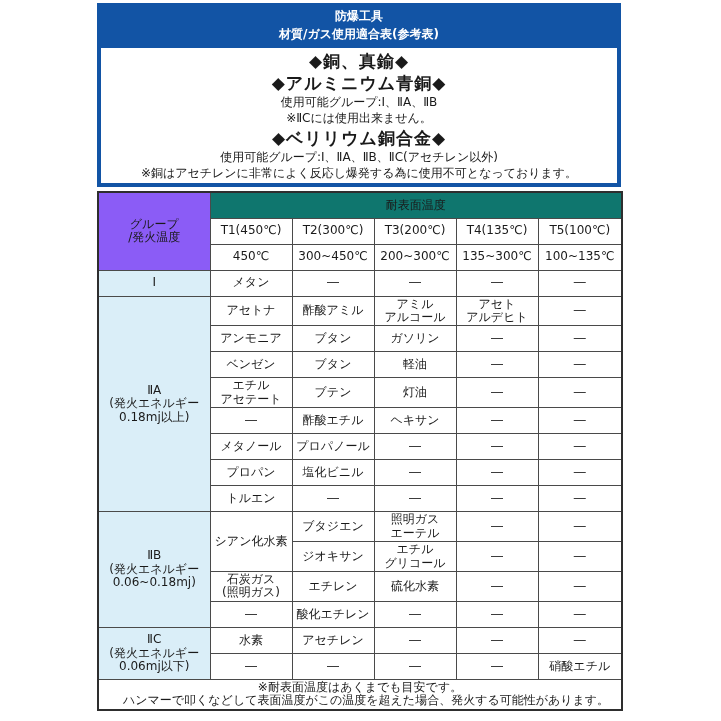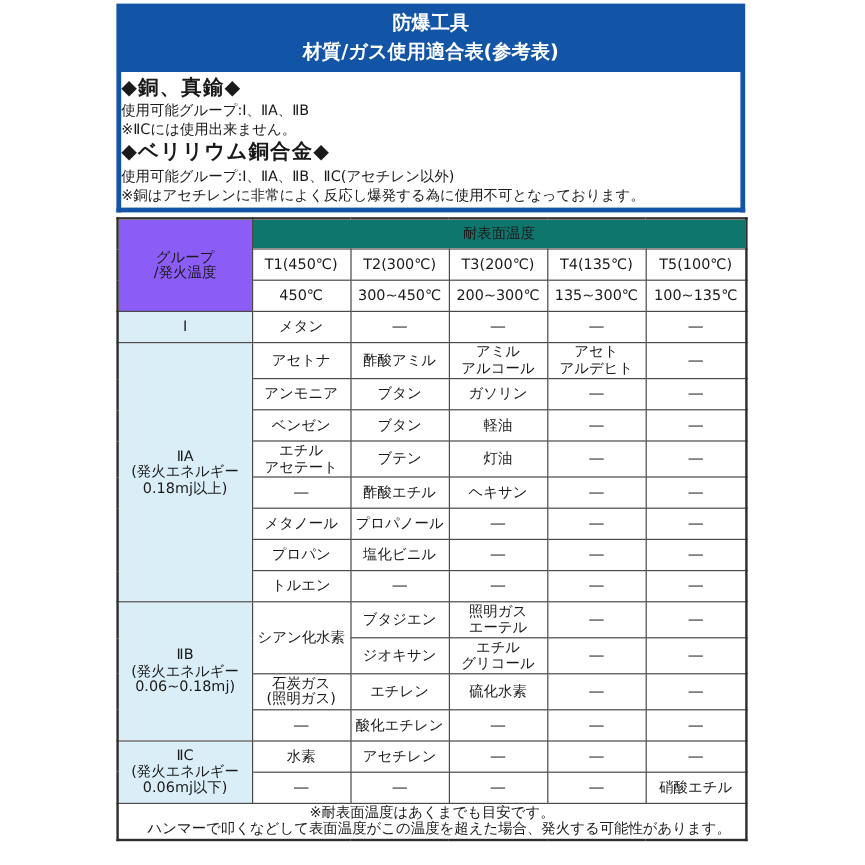--- a/index.html
+++ b/index.html
@@ -9,28 +9,28 @@
     color:#1a1a1a;
     -webkit-font-smoothing:antialiased;
   }
   .page { position:relative; width:721px; height:721px; background:#fff; }
   .content { position:absolute; left:97px; top:3px; width:524px; }
 
   
   .titlebar {
     background:#1254a5; color:#ffffff;
     text-align:center; font-weight:bold;
-    font-size:16px; line-height:1.5;
+    font-size:12px; line-height:1.5;
     padding:4px 0 5px;
   }
 
   
   .infobox {
     border:4px solid #1254a5; border-top:none;
-    background:#ffffff; text-align:left;
+    background:#ffffff; text-align:center;
     padding:2px 0 2px;
   }
   .ib-h { font-size:17px; font-weight:bold; line-height:1.3; letter-spacing:1px; }
   .ib-t { font-size:12px; line-height:1.35; }
 
   .gap { height:4px; }
 
   
   table.main {
     border-collapse:collapse;
@@ -61,20 +61,21 @@
 <div class="page">
   <div class="content">
 
     <div class="titlebar">
       <div>防爆工具</div>
       <div>材質/ガス使用適合表(参考表)</div>
     </div>
 
     <div class="infobox">
       <div class="ib-h">◆銅、真鍮◆</div>
+      <div class="ib-h">◆アルミニウム青銅◆</div>
       <div class="ib-t">使用可能グループ:Ⅰ、ⅡA、ⅡB</div>
       <div class="ib-t">※ⅡCには使用出来ません。</div>
       <div class="ib-h">◆ベリリウム銅合金◆</div>
       <div class="ib-t">使用可能グループ:Ⅰ、ⅡA、ⅡB、ⅡC(アセチレン以外)</div>
       <div class="ib-t">※銅はアセチレンに非常によく反応し爆発する為に使用不可となっております。</div>
     </div>
 
     <div class="gap"></div>
 
     <table class="main">

